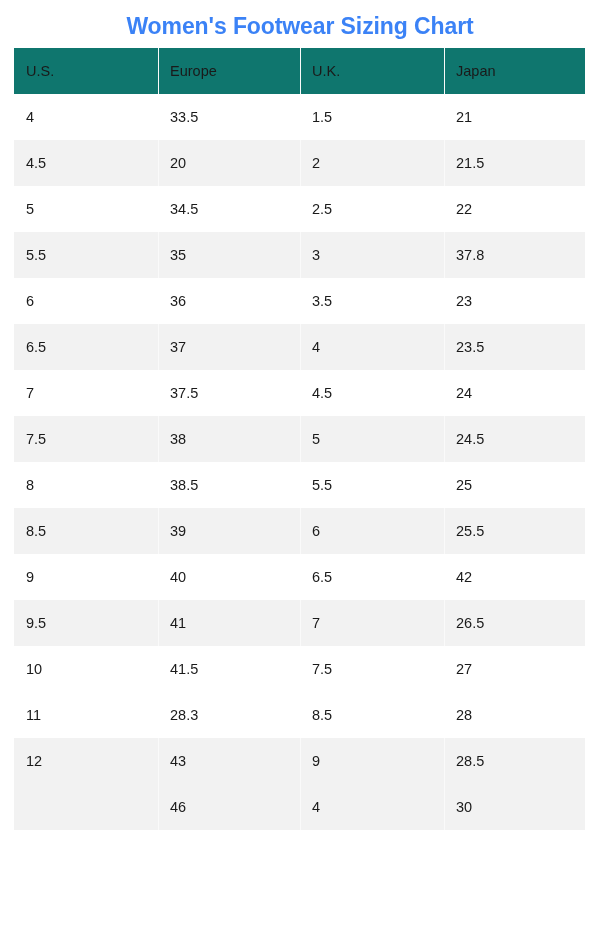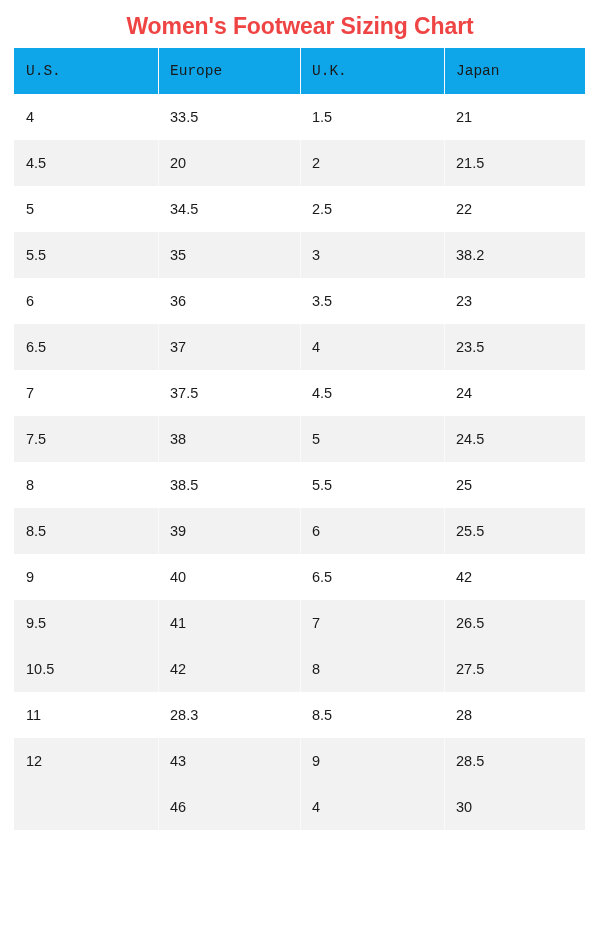--- a/index.html
+++ b/index.html
@@ -23,21 +23,21 @@
   }
 
   .chart-title {
     position: absolute;
     left: 0;
     top: 11px;
     width: 600px;
     text-align: center;
     font-size: 23px;
     font-weight: bold;
-    color: #ef4444;
+    color: #3b82f6;
     letter-spacing: -0.1px;
     line-height: 30px;
   }
 
   .size-table-wrap {
     position: absolute;
     left: 14px;
     top: 48px;
     width: 571px;
   }
@@ -61,22 +61,21 @@
     vertical-align: middle;
     font-size: 14.5px;
     font-weight: normal;
     color: #1a1a1a;
     box-sizing: border-box;
     border: 0;
     white-space: nowrap;
   }
 
   table.size-table thead tr {
-    background: #0ea5e9;
-    font-family: Liberation Mono, monospace;
+    background: #0f766e;
   }
   table.size-table thead th {
     color: #1a1a1a;
   }
 
   table.size-table tbody tr.stripe-light {
     background: #ffffff;
   }
   table.size-table tbody tr.stripe-dark {
     background: #f2f2f2;
@@ -127,21 +126,21 @@
           <tr class="stripe-light">
             <td>5</td>
             <td>34.5</td>
             <td>2.5</td>
             <td>22</td>
           </tr>
           <tr class="stripe-dark">
             <td>5.5</td>
             <td>35</td>
             <td>3</td>
-            <td>38.2</td>
+            <td>37.8</td>
           </tr>
           <tr class="stripe-light">
             <td>6</td>
             <td>36</td>
             <td>3.5</td>
             <td>23</td>
           </tr>
           <tr class="stripe-dark">
             <td>6.5</td>
             <td>37</td>
@@ -177,25 +176,25 @@
             <td>40</td>
             <td>6.5</td>
             <td>42</td>
           </tr>
           <tr class="stripe-dark">
             <td>9.5</td>
             <td>41</td>
             <td>7</td>
             <td>26.5</td>
           </tr>
-          <tr class="stripe-dark">
-            <td>10.5</td>
-            <td>42</td>
-            <td>8</td>
-            <td>27.5</td>
+          <tr class="stripe-light">
+            <td>10</td>
+            <td>41.5</td>
+            <td>7.5</td>
+            <td>27</td>
           </tr>
           <tr class="stripe-light">
             <td>11</td>
             <td>28.3</td>
             <td>8.5</td>
             <td>28</td>
           </tr>
           <tr class="stripe-dark">
             <td>12</td>
             <td>43</td>

